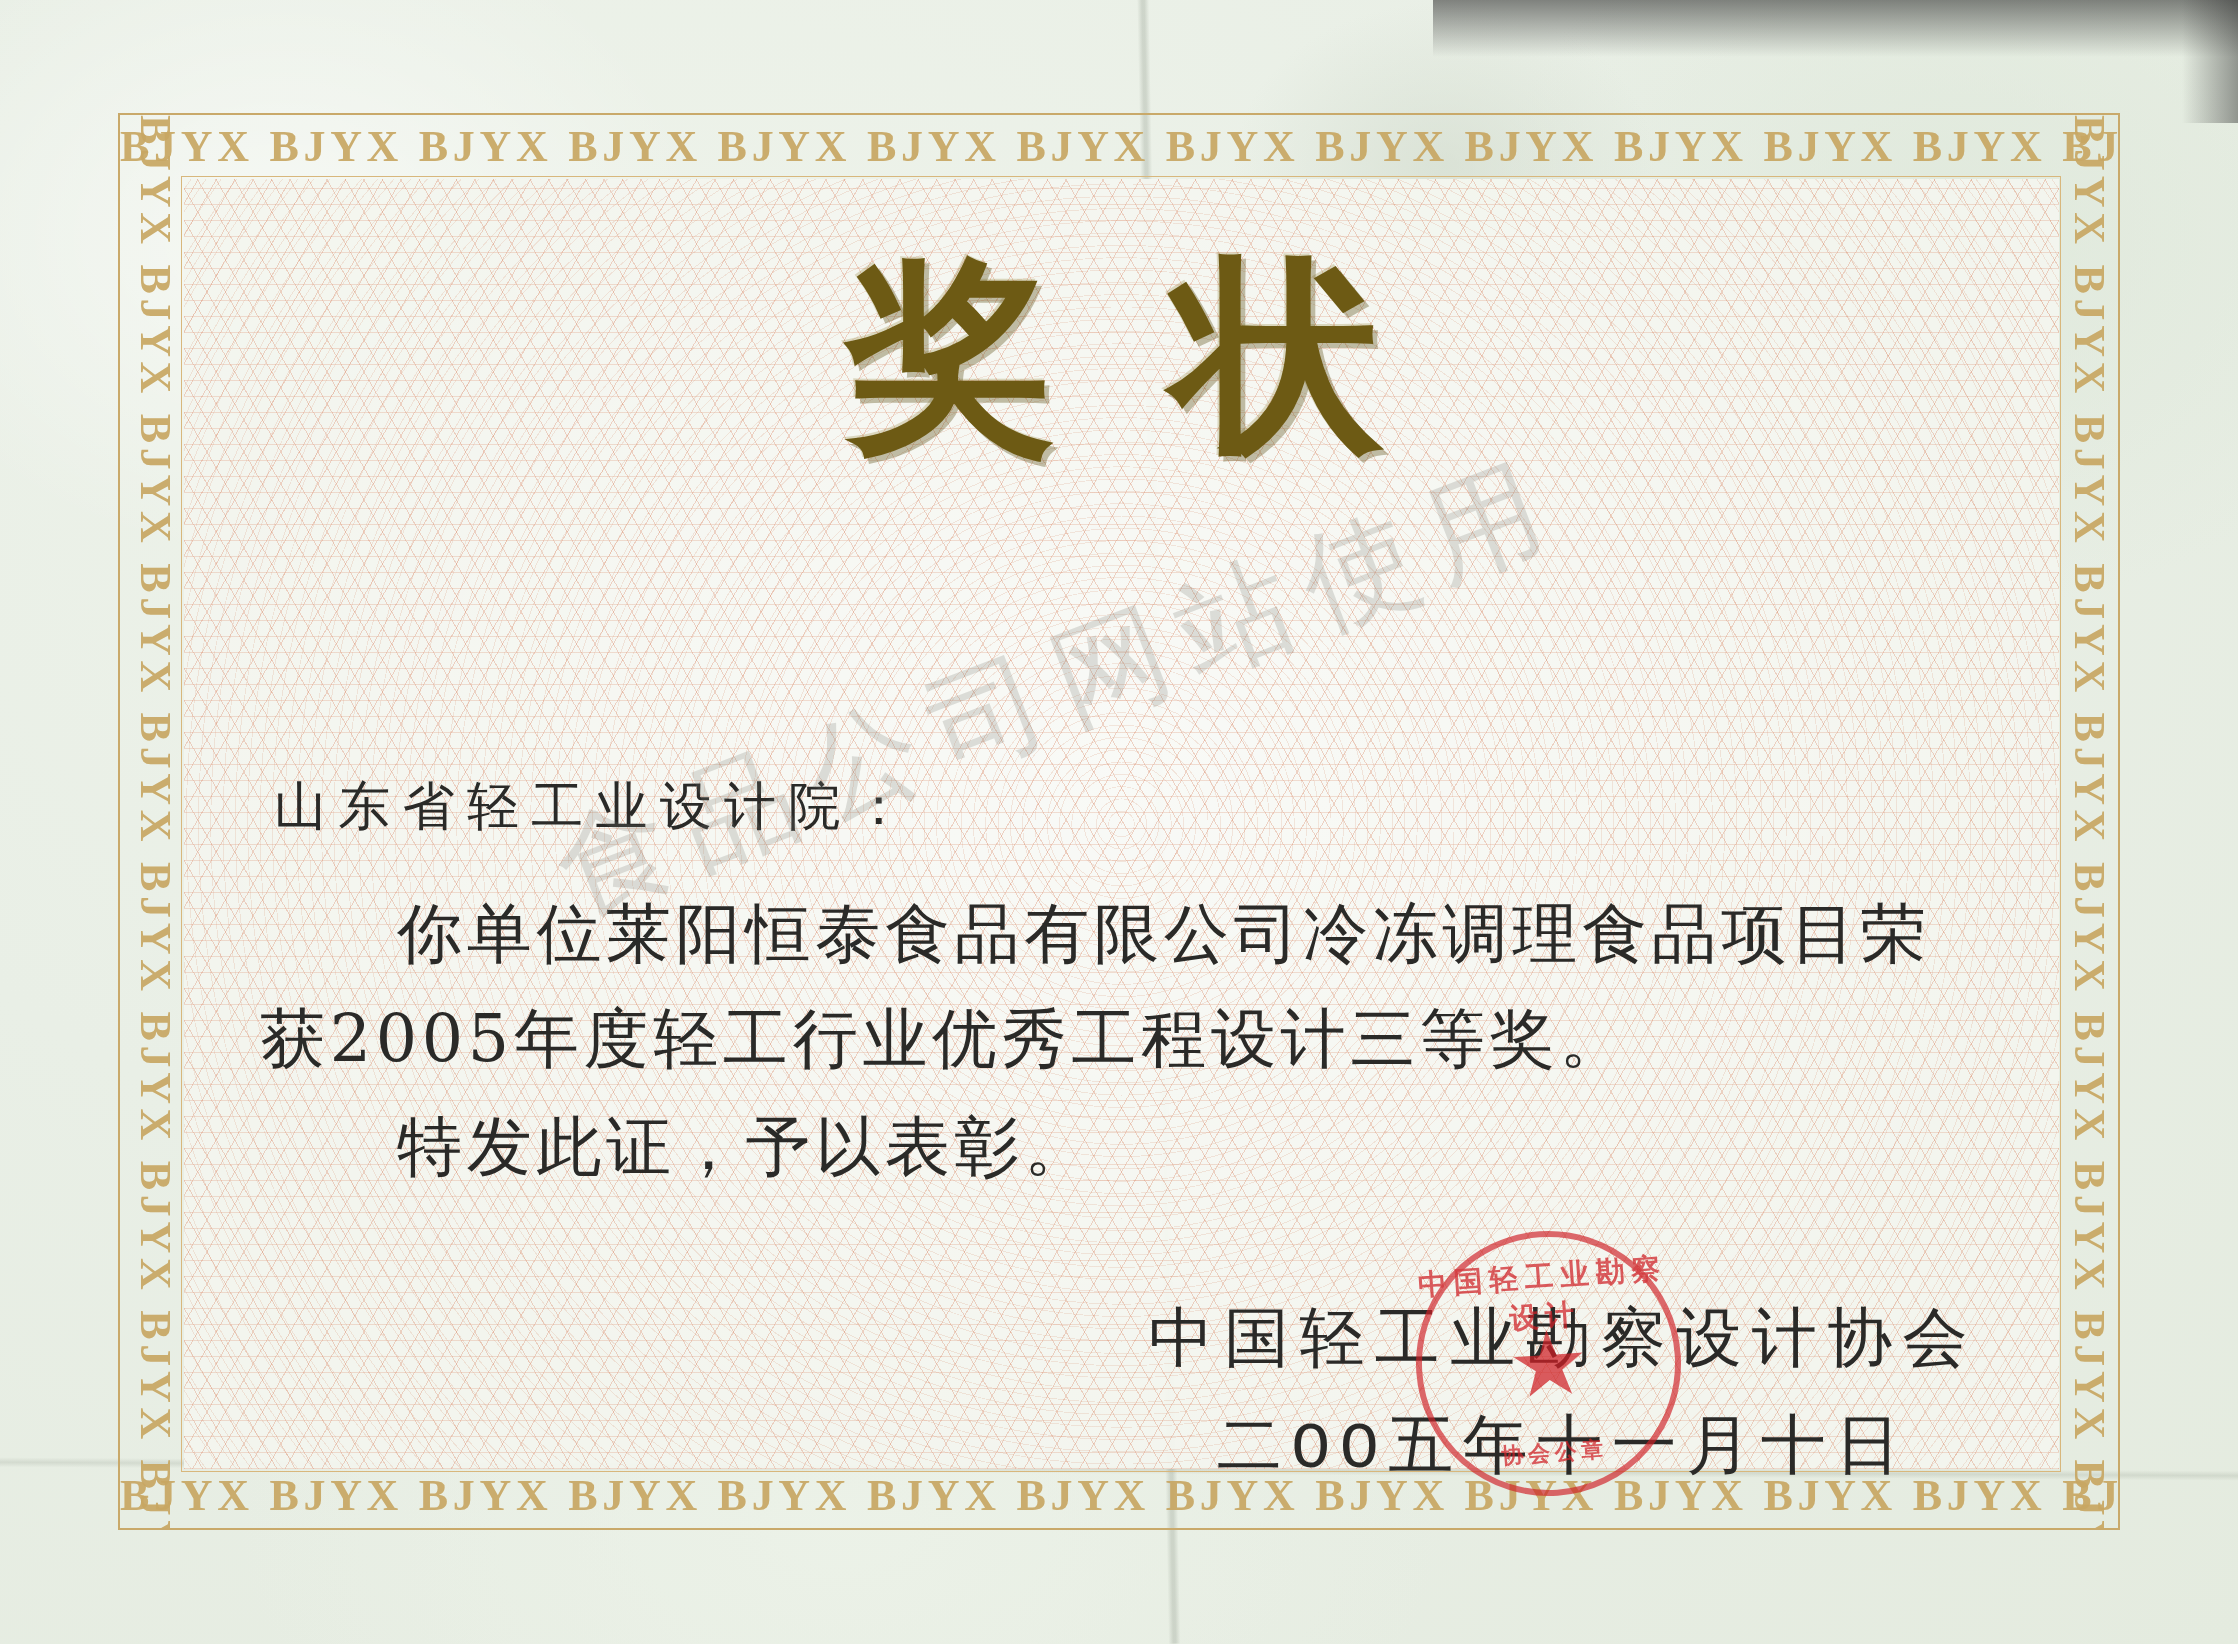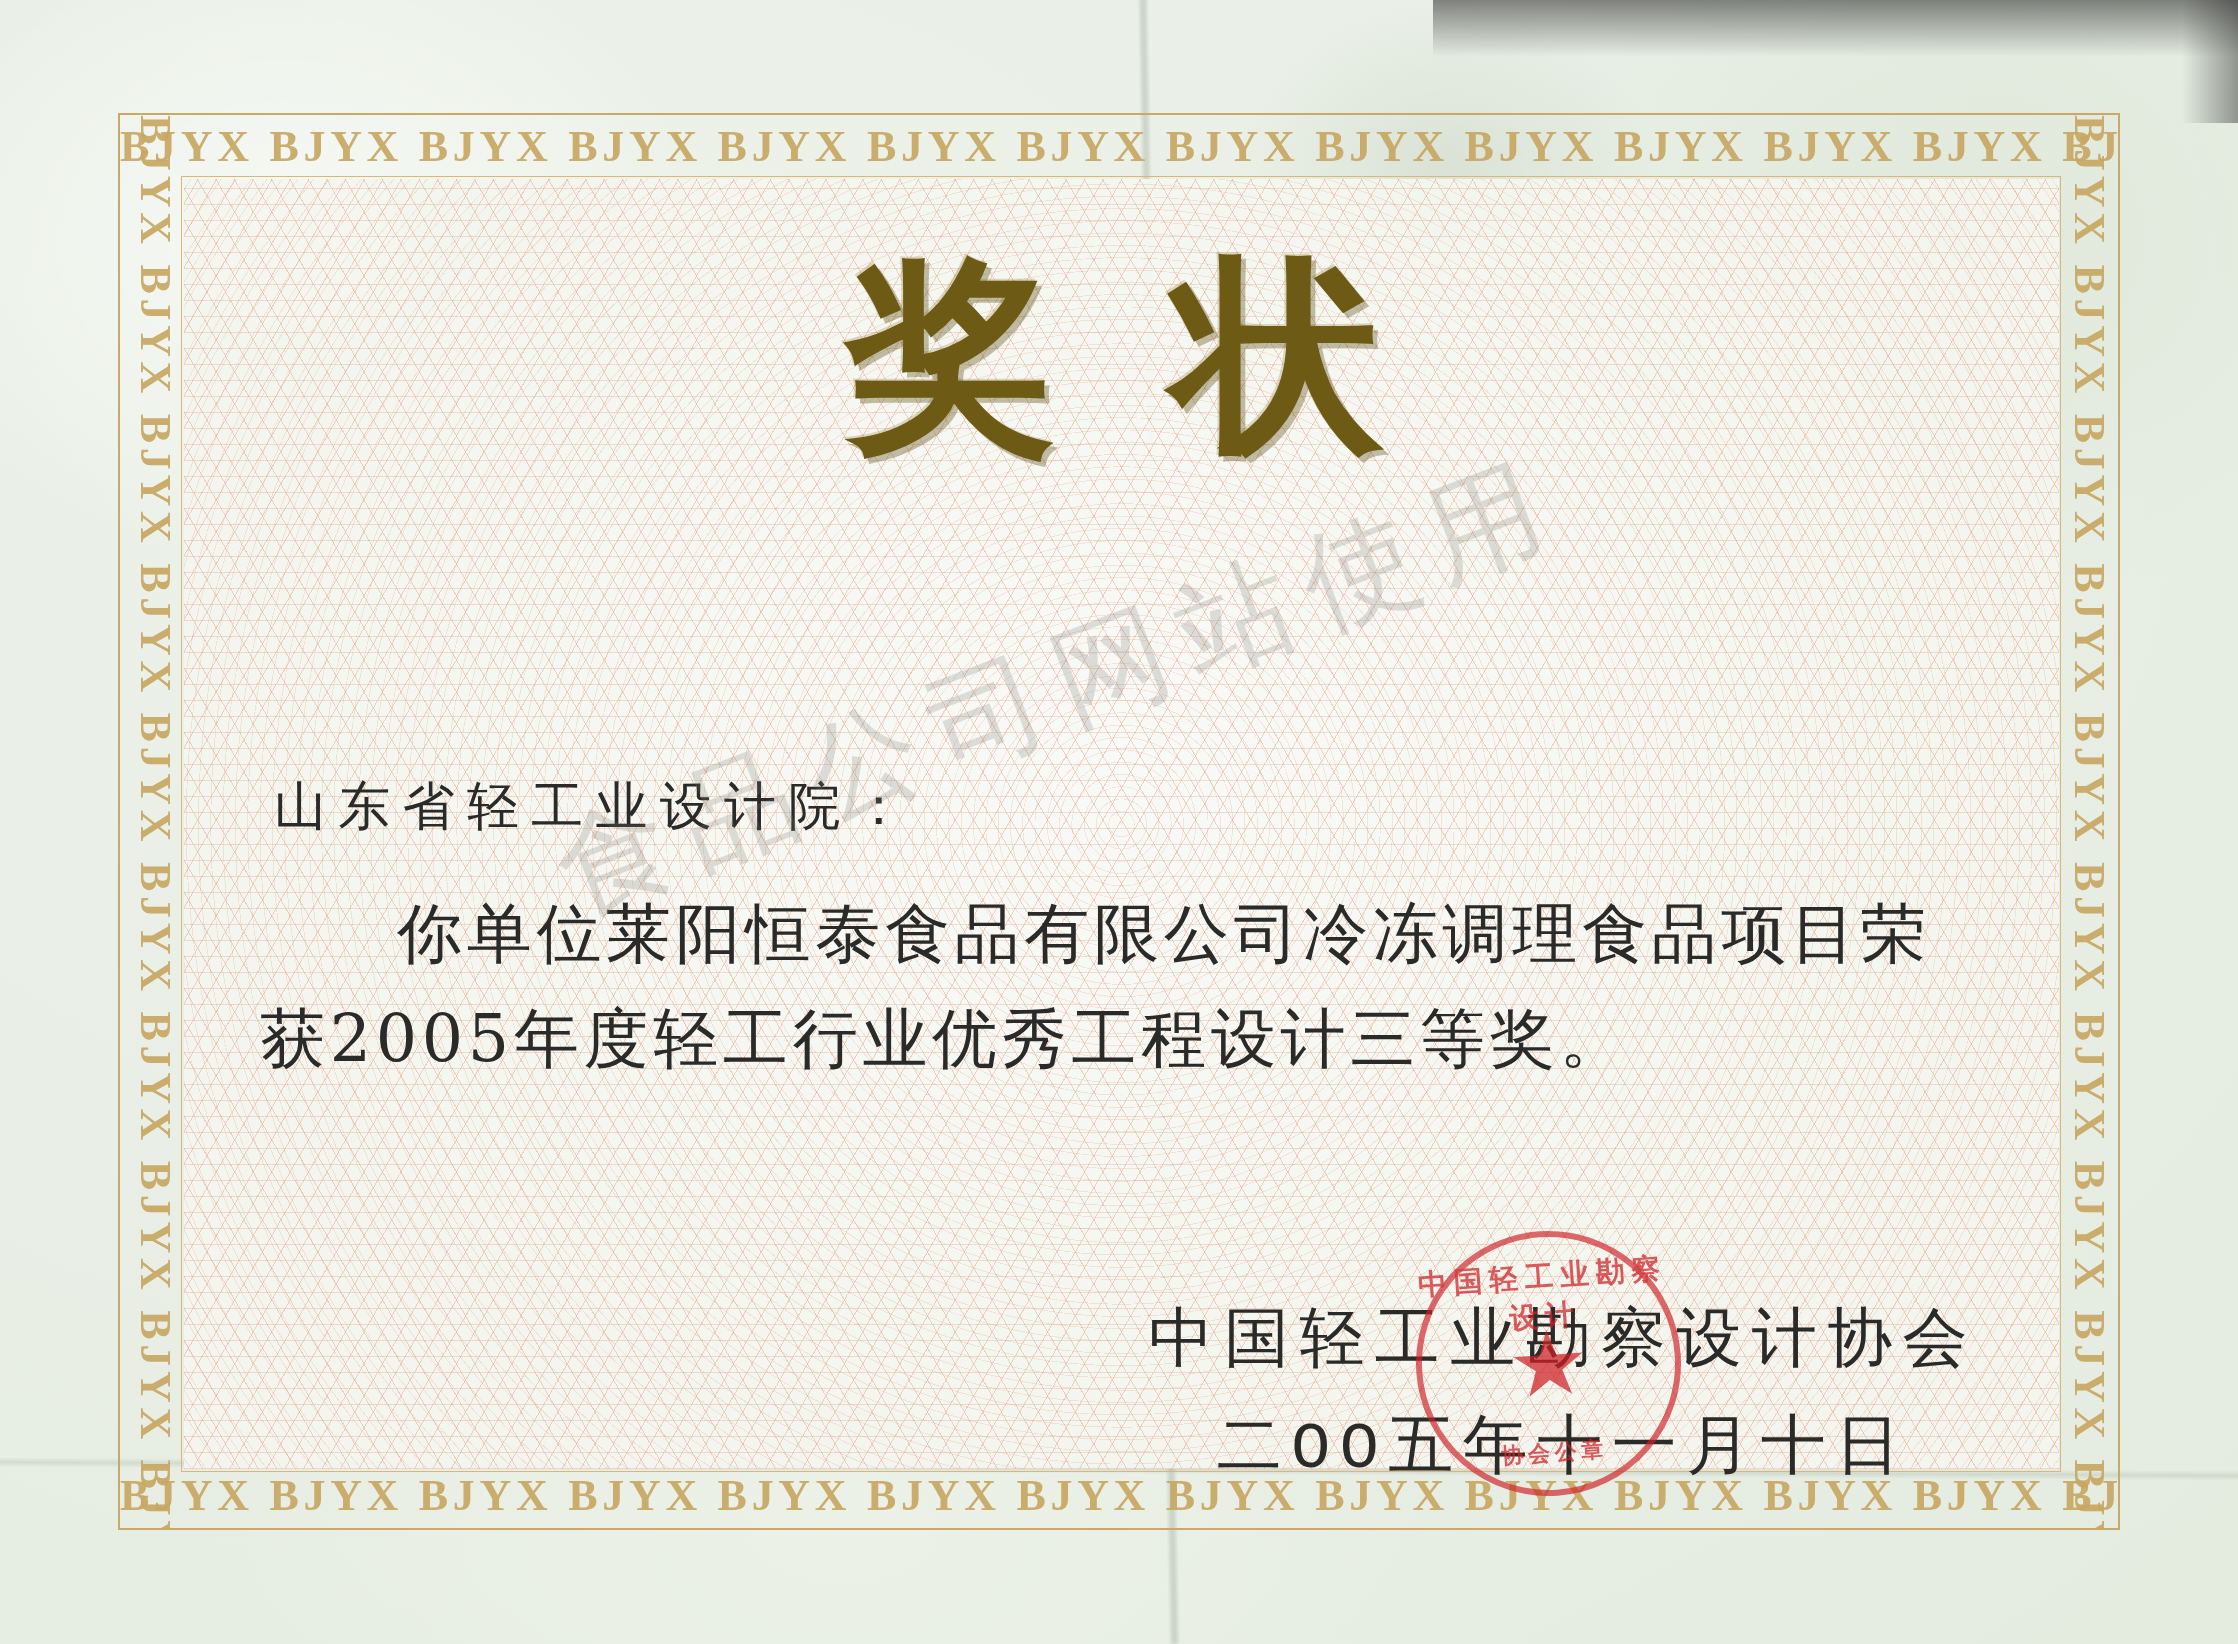--- a/index.html
+++ b/index.html
@@ -284,20 +284,21 @@
   </div>
 
   <div class="content">
 
     <div class="title">奖状</div>
 
     <div class="recipient">山东省轻工业设计院：</div>
 
     <div class="body-text">
       <p>你单位莱阳恒泰食品有限公司冷冻调理食品项目荣获2005年度轻工行业优秀工程设计三等奖。</p>
+      <p>特发此证，予以表彰。</p>
     </div>
 
     <div class="signature">
       <span class="org">中国轻工业勘察设计协会</span>
       <span class="date">二OO五年十一月十日</span>
     </div>
 
     <div class="seal">
       <div class="seal-arc-top">中国轻工业勘察设计</div>
       <div class="star">★</div>

